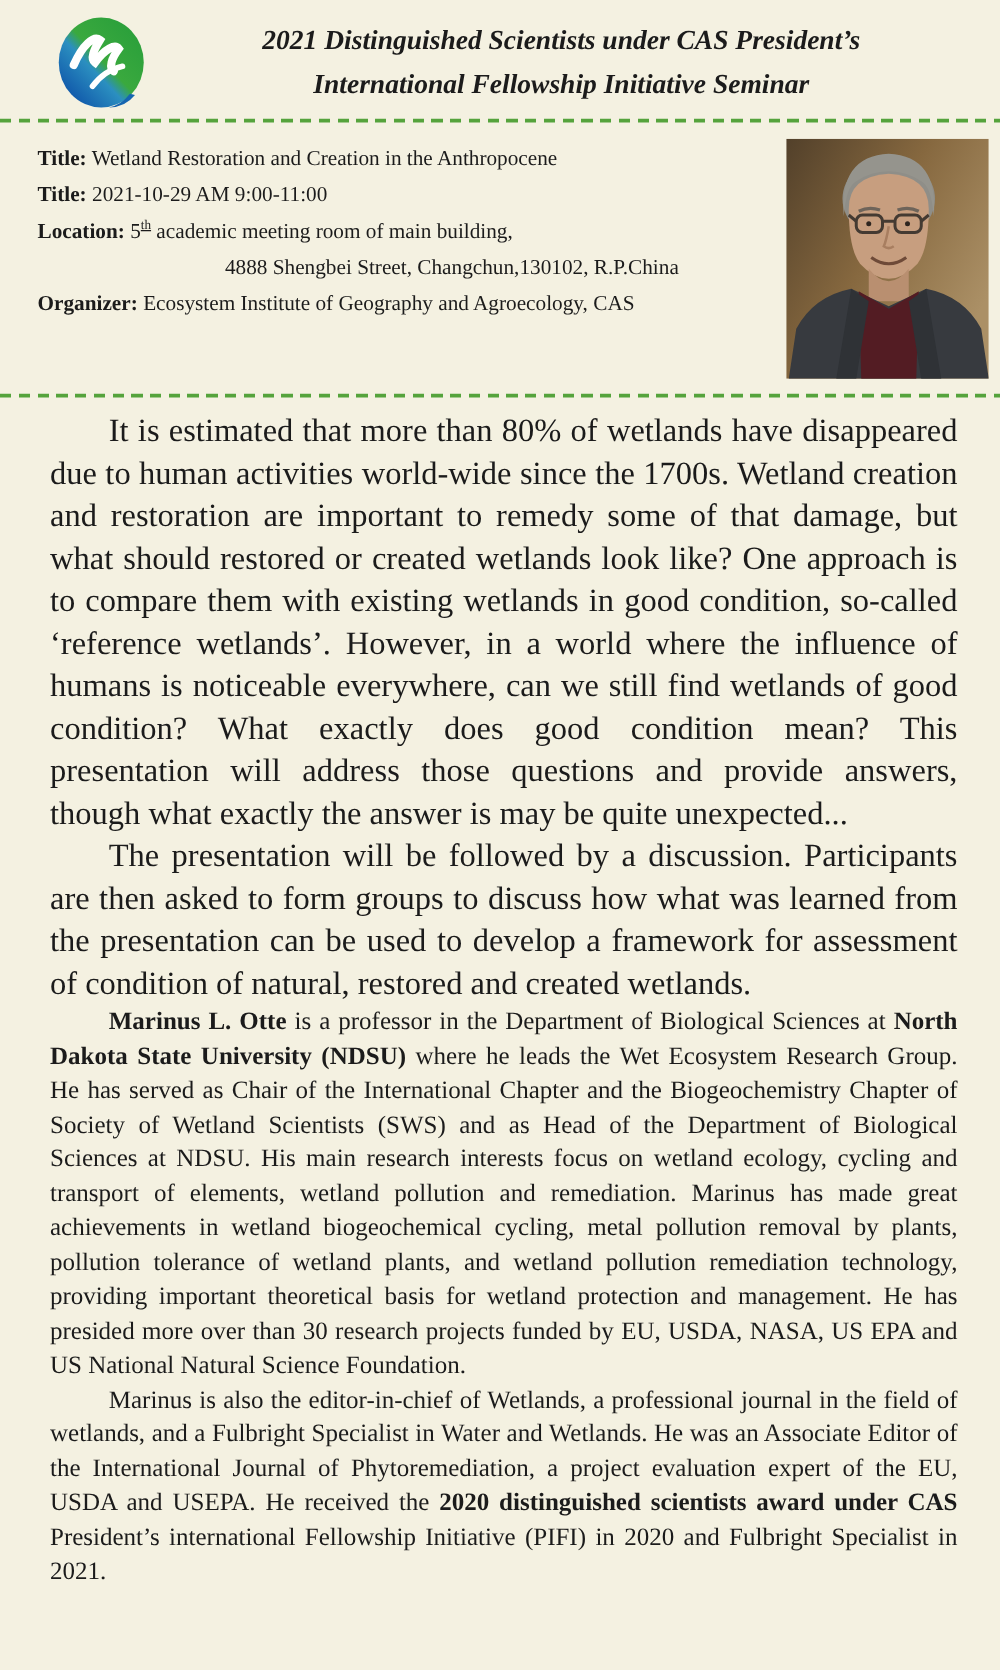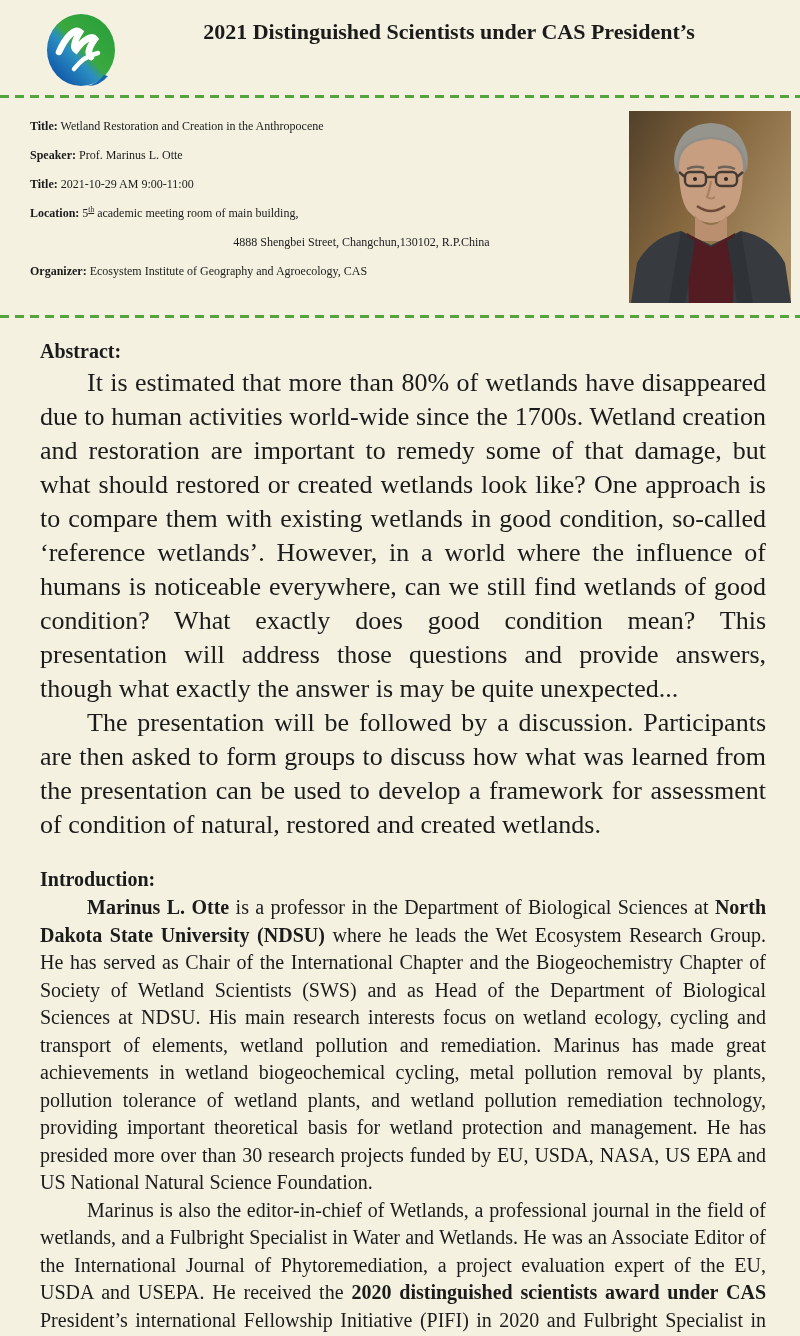--- a/index.html
+++ b/index.html
@@ -5,41 +5,41 @@
   * { margin:0; padding:0; box-sizing:border-box; }
   html,body { width:800px; }
   body {
     height:1336px;
     overflow:hidden;
     background:#f4f1e1;
     color:#1b1b1b;
     font-family:"Liberation Serif","DejaVu Serif",serif;
   }
   
-  .header { position:relative; height:95px; }
+  .header { position:relative; height:95px;font-style:italic; }
   .logo { position:absolute; left:44px; top:12px; width:74px; height:78px; }
   .header-titles {
     padding-top:14px;
     margin-left:112px;
     margin-right:14px;
     text-align:center;
     font-size:22px;
     font-weight:bold;
     line-height:35px;
   }
   
   .divider {
     height:3px;
     background:repeating-linear-gradient(90deg,#55a33c 0 9px,transparent 9px 15px);
   }
   
   .info {
     position:relative;
     padding:14px 190px 6px 30px;
-    font-size:12px;
+    font-size:17px;
     line-height:29px;
     min-height:217px;
   }
   .info .b, .b { font-weight:bold; }
   .info-line { white-space:nowrap; }
   .addr { padding-left:83px;text-align:center; }
   sup.th { font-size:62%; vertical-align:super; line-height:0;text-decoration:underline; }
   .photo {
     position:absolute;
     top:13px; right:9px;
@@ -76,28 +76,28 @@
         <stop offset="1" stop-color="#0f55a9"></stop>
       </linearGradient>
     </defs>
     <ellipse cx="37" cy="38" rx="34" ry="36" fill="url(#lg1)"></ellipse>
     <path d="M15,40 C22,24 31,16 36,20 C31,28 28,35 32,38 C40,27 48,23 51,27 C45,35 43,42 47,45" stroke="#ffffff" stroke-width="6.5" fill="none" stroke-linecap="round"></path>
     <path d="M30,57 C36,49 45,43 54,41" stroke="#ffffff" stroke-width="4.5" fill="none" stroke-linecap="round"></path>
     <path d="M60,63 Q53,72 43,74 Q56,74 64,64 Z" fill="#1565b0"></path>
   </svg>
   <div class="header-titles">
     <div>2021 Distinguished Scientists under CAS President’s</div>
+    <div>International Fellowship Initiative Seminar</div>
   </div>
 </div>
 
 <div class="divider"></div>
 
 <div class="info">
   <div class="info-line"><span class="b">Title:</span><span> Wetland Restoration and Creation in the Anthropocene</span></div>
-  <div class="info-line"><span class="b">Speaker:</span><span> Prof. Marinus L. Otte</span></div>
   <div class="info-line"><span class="b">Title:</span><span> 2021-10-29 AM 9:00-11:00</span></div>
   <div class="info-line"><span class="b">Location:</span><span> 5</span><sup class="th">th</sup><span> academic meeting room of main building,</span></div>
   <div class="info-line addr">4888 Shengbei Street, Changchun,130102, R.P.China</div>
   <div class="info-line"><span class="b">Organizer:</span><span> Ecosystem Institute of Geography and Agroecology, CAS</span></div>
 
   <svg class="photo" viewBox="0 0 162 192" aria-hidden="true">
     <defs>
       <linearGradient id="pg1" x1="0" y1="0" x2="1" y2="0.65">
         <stop offset="0" stop-color="#52402a"></stop>
         <stop offset="0.5" stop-color="#86683f"></stop>
@@ -137,20 +137,18 @@
 
     <path d="M82,70 Q80,82 78,86 Q82,89 86,86" stroke="#a87e60" stroke-width="2" fill="none"></path>
 
     <path d="M68,95 Q82,105 96,95" stroke="#6e4a38" stroke-width="2.5" fill="none"></path>
   </svg>
 </div>
 
 <div class="divider"></div>
 
 <div class="main">
-  <div class="sec-heading">Abstract:</div>
   <p class="abs-p">It is estimated that more than 80% of wetlands have disappeared due to human activities world-wide since the 1700s. Wetland creation and restoration are important to remedy some of that damage, but what should restored or created wetlands look like? One approach is to compare them with existing wetlands in good condition, so-called ‘reference wetlands’. However, in a world where the influence of humans is noticeable everywhere, can we still find wetlands of good condition? What exactly does good condition mean? This presentation will address those questions and provide answers, though what exactly the answer is may be quite unexpected...</p>
   <p class="abs-p">The presentation will be followed by a discussion. Participants are then asked to form groups to discuss how what was learned from the presentation can be used to develop a framework for assessment of condition of natural, restored and created wetlands.</p>
 
-  <div class="sec-heading intro-heading">Introduction:</div>
   <p class="intro-p"><span class="b">Marinus L. Otte</span><span> is a professor in the Department of Biological Sciences at </span><span class="b">North Dakota State University (NDSU)</span><span> where he leads the Wet Ecosystem Research Group. He has served as Chair of the International Chapter and the Biogeochemistry Chapter of Society of Wetland Scientists (SWS) and as Head of the Department of Biological Sciences at NDSU. His main research interests focus on wetland ecology, cycling and transport of elements, wetland pollution and remediation. Marinus has made great achievements in wetland biogeochemical cycling, metal pollution removal by plants, pollution tolerance of wetland plants, and wetland pollution remediation technology, providing important theoretical basis for wetland protection and management. He has presided more over than 30 research projects funded by EU, USDA, NASA, US EPA and US National Natural Science Foundation.</span></p>
   <p class="intro-p"><span>Marinus is also the editor-in-chief of Wetlands, a professional journal in the field of wetlands, and a Fulbright Specialist in Water and Wetlands. He was an Associate Editor of the International Journal of Phytoremediation, a project evaluation expert of the EU, USDA and USEPA. He received the </span><span class="b">2020 distinguished scientists award under CAS</span><span> President’s international Fellowship Initiative (PIFI) in 2020 and Fulbright Specialist in 2021.</span></p>
 </div>
 
 </body></html>

